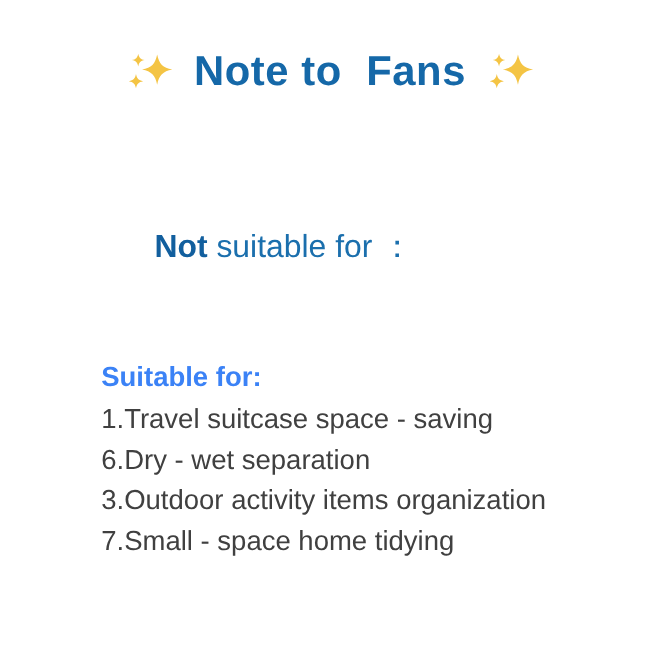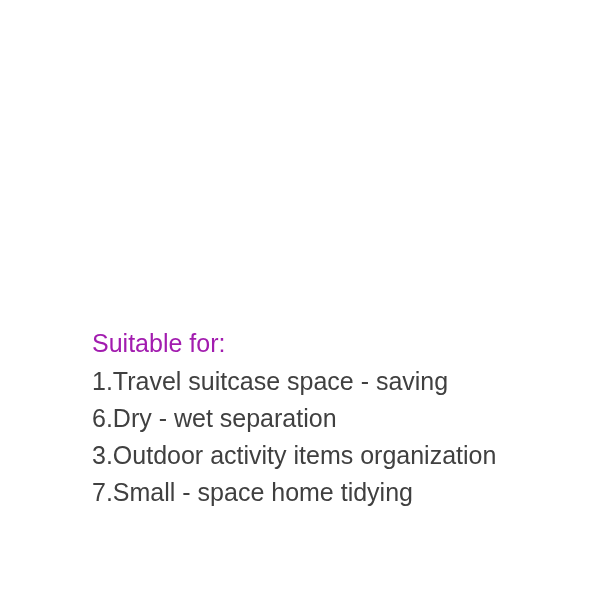--- a/index.html
+++ b/index.html
@@ -68,41 +68,65 @@
   }
 
   .block-suitable {
     position: absolute;
     left: 92px;
     top: 325px;
     width: 470px;
   }
   .block-suitable .heading {
     font-size: 25px;
-    font-weight: normal;
-    color: #a21caf;
+    font-weight: bold;
+    color: #3b82f6;
     line-height: 1.45;
     white-space: pre;
     margin-bottom: 2px;
   }
   .block-suitable .line {
     font-size: 25px;
     color: #404040;
     line-height: 1.48;
     white-space: pre;
   }
 </style>
 </head>
 <body>
 
 <div class="poster">
 
+  <div class="title-row">
+
+    <span class="sparkle">
+      <svg viewBox="0 0 64 64" xmlns="http://www.w3.org/2000/svg" aria-hidden="true">
+        <path fill="#f4c444" d="M42 8 C44.6 20.6 49.4 25.4 62 28 C49.4 30.6 44.6 35.4 42 48 C39.4 35.4 34.6 30.6 22 28 C34.6 25.4 39.4 20.6 42 8 Z"></path>
+        <path fill="#f4c444" d="M17 7 C18.1 12.4 20.1 14.4 25.5 15.5 C20.1 16.6 18.1 18.6 17 24 C15.9 18.6 13.9 16.6 8.5 15.5 C13.9 14.4 15.9 12.4 17 7 Z"></path>
+        <path fill="#f4c444" d="M14 34 C15.2 40 17.4 42.2 23.4 43.4 C17.4 44.6 15.2 46.8 14 52.8 C12.8 46.8 10.6 44.6 4.6 43.4 C10.6 42.2 12.8 40 14 34 Z"></path>
+      </svg>
+    </span>
+
+    <span class="title-text">Note to  Fans</span>
+
+    <span class="sparkle">
+      <svg viewBox="0 0 64 64" xmlns="http://www.w3.org/2000/svg" aria-hidden="true">
+        <path fill="#f4c444" d="M42 8 C44.6 20.6 49.4 25.4 62 28 C49.4 30.6 44.6 35.4 42 48 C39.4 35.4 34.6 30.6 22 28 C34.6 25.4 39.4 20.6 42 8 Z"></path>
+        <path fill="#f4c444" d="M17 7 C18.1 12.4 20.1 14.4 25.5 15.5 C20.1 16.6 18.1 18.6 17 24 C15.9 18.6 13.9 16.6 8.5 15.5 C13.9 14.4 15.9 12.4 17 7 Z"></path>
+        <path fill="#f4c444" d="M14 34 C15.2 40 17.4 42.2 23.4 43.4 C17.4 44.6 15.2 46.8 14 52.8 C12.8 46.8 10.6 44.6 4.6 43.4 C10.6 42.2 12.8 40 14 34 Z"></path>
+      </svg>
+    </span>
+
+  </div>
 
   <div class="block-not">
 
+    <div class="line">
+      <b>Not</b><span> suitable for ：</span>
+    </div>
 
 
 
   </div>
 
   <div class="block-suitable">
 
     <div class="heading">Suitable for:</div>
 
     <div class="line">1.Travel suitcase space - saving</div>

